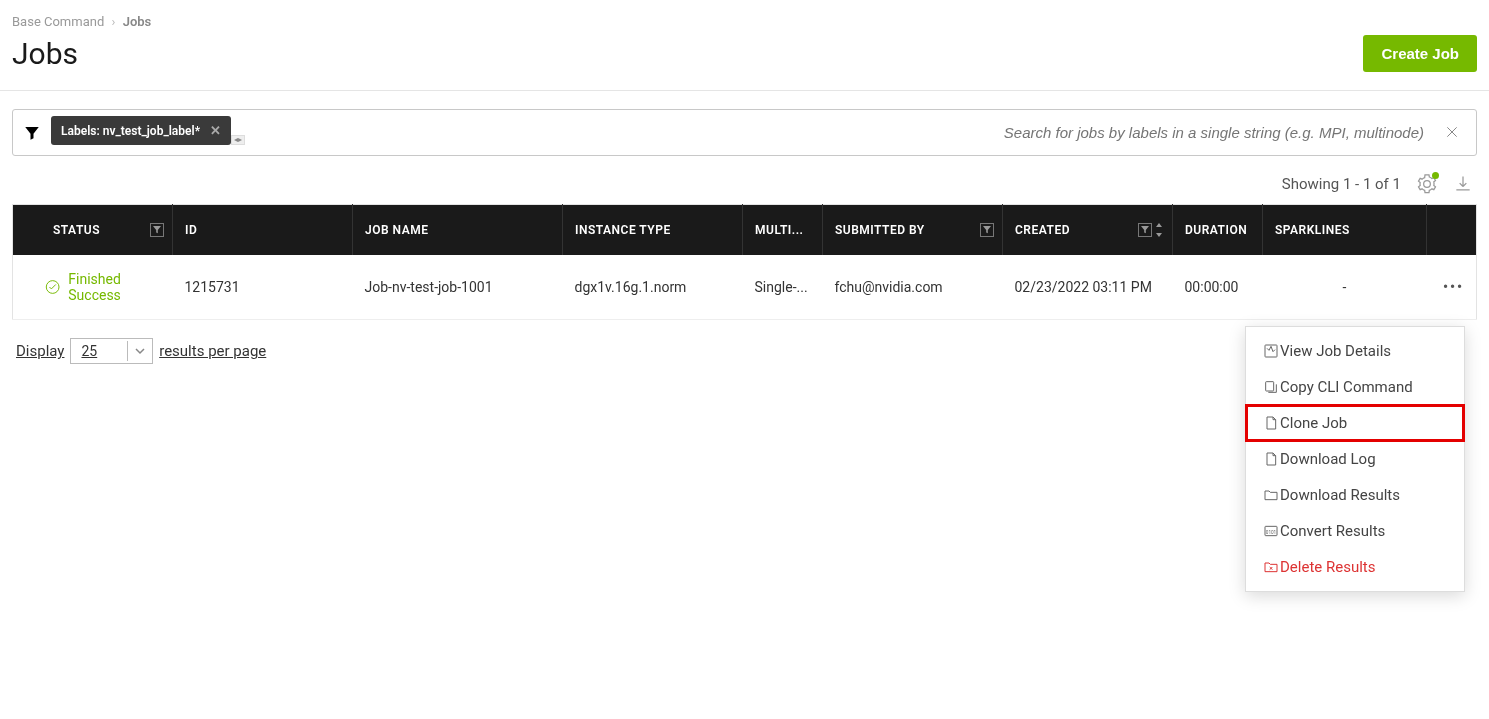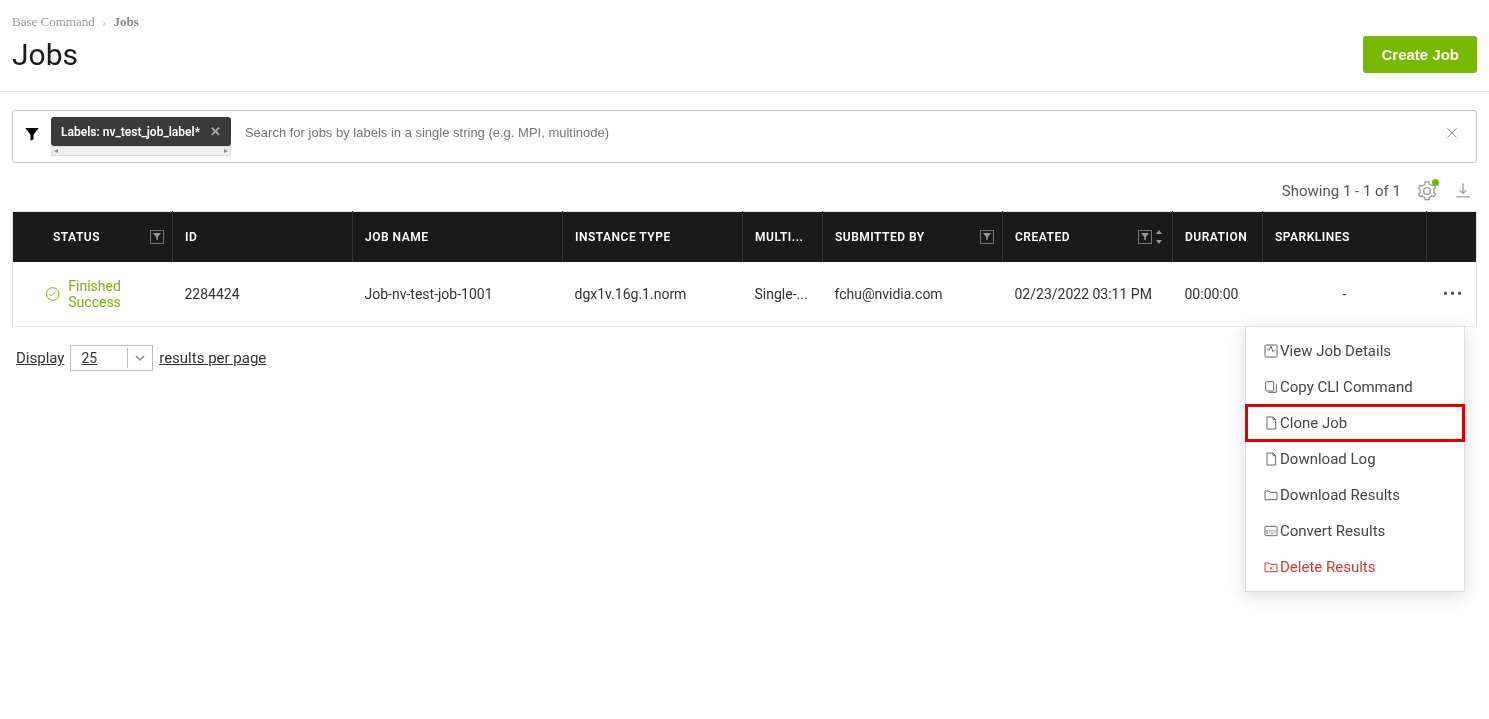--- a/index.html
+++ b/index.html
@@ -1,34 +1,34 @@
 <!DOCTYPE html>
 <html><head>
   <meta charset="utf-8">
   <style>
     * { margin: 0; padding: 0; box-sizing: border-box; }
     body { font-family: -apple-system, BlinkMacSystemFont, "Segoe UI", Roboto, Arial, sans-serif; background: #fff; color: #333; }
     
-    .breadcrumb { padding: 14px 12px 0; font-size: 13px; color: #999; font-family: Liberation Serif, serif; }
+    .breadcrumb { padding: 14px 12px 0; font-size: 13px; color: #999; }
     .breadcrumb .sep { margin: 0 4px; color: #bbb; }
     .breadcrumb .current { font-weight: 600; color: #888; }
     
     .header-row { display: flex; align-items: center; justify-content: space-between; padding: 6px 12px 18px; border-bottom: 1px solid #e5e5e5; }
     .page-title { font-size: 30px; font-weight: 400; color: #1a1a1a; }
     .btn-create { background: #76b900; color: #fff; border: none; padding: 10px 18px; font-size: 15px; font-weight: 600; border-radius: 3px; cursor: pointer; }
     
     .content { padding: 18px 12px; }
     
     .search-bar { border: 1px solid #c8c8c8; border-radius: 3px; display: flex; align-items: flex-start; padding: 6px 10px; gap: 10px; }
     .filter-icon-wrap { padding-top: 8px; }
-    .chip-col { display: flex; flex-direction: column; }
+    .chip-col { display: flex; flex-direction: row; align-items: flex-end; }
     .chip { background: #3a3a3a; color: #fff; font-size: 12px; font-weight: 600; padding: 7px 10px; border-radius: 3px; display: flex; align-items: center; gap: 10px; }
     .chip-close { color: #aaa; cursor: pointer; font-size: 13px; }
     .chip-scroll { background: #eee; height: 10px; border: 1px solid #ddd; display: flex; justify-content: space-between; padding: 0 2px; font-size: 8px; color: #888; line-height: 8px; }
-    .search-input { flex: 1; border: none; outline: none; font-size: 13px; color: #888; padding: 8px 4px; }
+    .search-input { flex: 1; border: none; outline: none; font-style: italic; font-size: 15px; color: #888; padding: 8px 4px; text-align: right; }
     .search-clear { padding: 8px 6px; color: #888; cursor: pointer; }
     
     .toolbar-row { display: flex; justify-content: flex-end; align-items: center; gap: 16px; padding: 18px 4px 10px; font-size: 15px; color: #555; }
     .gear-wrap { position: relative; cursor: pointer; color: #888; }
     .gear-dot { position: absolute; top: -2px; right: -2px; width: 7px; height: 7px; background: #76b900; border-radius: 50%; }
     .download-icon { color: #888; cursor: pointer; }
     
     .data-table { width: 100%; border-collapse: collapse; border: 1px solid #e3e3e3; }
     .data-table thead { background: #1a1a1a; color: #fff; }
     .data-table th { text-align: left; font-size: 12px; font-weight: 600; letter-spacing: 0.5px; padding: 18px 12px; position: relative; border-right: 1px solid #333; }
@@ -145,21 +145,21 @@
       <tr>
         <td>
             <div class="status-cell">
               <svg width="18" height="18" viewBox="0 0 24 24">
                 <circle cx="12" cy="12" r="10" fill="none" stroke="#76b900" stroke-width="1.5"></circle>
                 <path d="M7 12l3 3 7-7" fill="none" stroke="#76b900" stroke-width="1.5"></path>
               </svg>
               <span>Finished Success</span>
             </div>
           </td>
-        <td>2284424</td>
+        <td>1215731</td>
         <td>Job-nv-test-job-1001</td>
         <td>dgx1v.16g.1.norm</td>
         <td>Single-...</td>
         <td>fchu@nvidia.com</td>
         <td>02/23/2022 03:11 PM</td>
         <td>00:00:00</td>
         <td style="text-align:center">-</td>
         <td class="actions-cell"><span class="dots">•••</span></td>
       </tr>
     </tbody>

